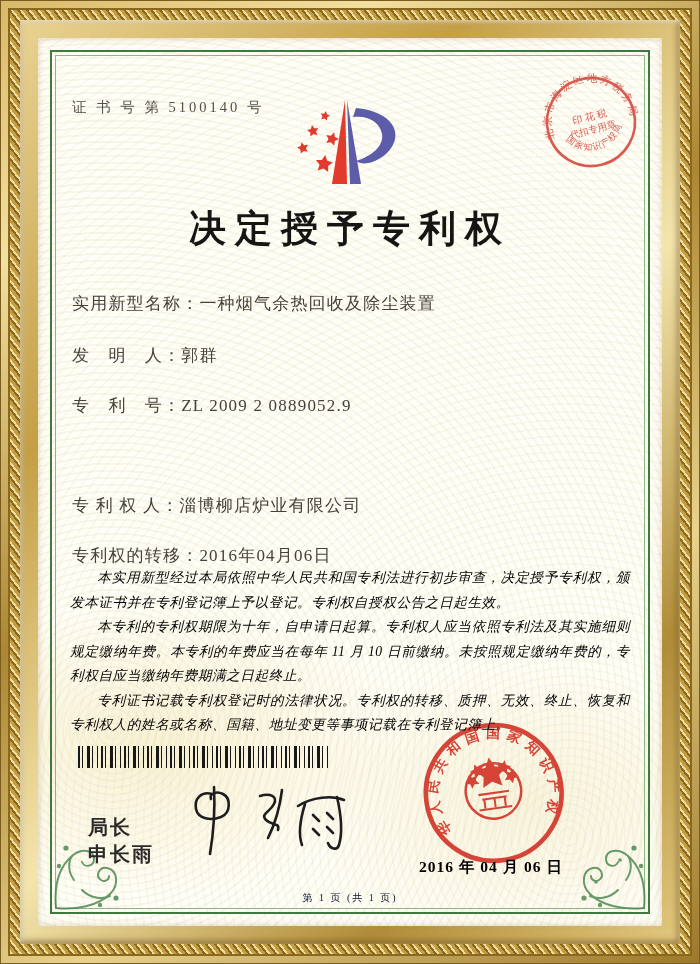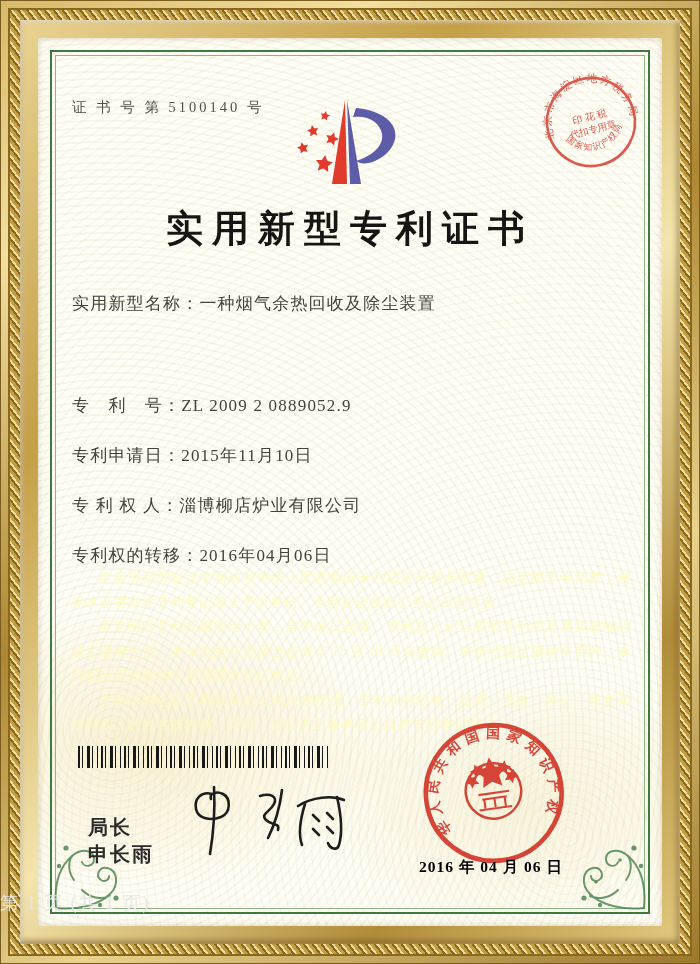--- a/index.html
+++ b/index.html
@@ -31,34 +31,34 @@
   
   .content{position:absolute;inset:0;z-index:10;color:#3d3a34;}
   .cert-number{position:absolute;left:72px;top:98px;font-size:14.5px;letter-spacing:3px;color:#55504a;}
   .logo{position:absolute;left:280px;top:94px;width:138px;height:94px;}
   .tax-seal{position:absolute;left:543px;top:74px;width:96px;height:96px;
     transform:rotate(-15deg);opacity:.82;mix-blend-mode:multiply;}
   .title{position:absolute;left:0;right:0;top:204px;text-align:center;
     font-size:37px;font-weight:bold;letter-spacing:9px;color:#171513;}
   .field-row{position:absolute;left:72px;font-size:17px;letter-spacing:1.2px;color:#46423a;white-space:nowrap;}
   .paragraphs{position:absolute;left:70px;top:566px;width:560px;
-    font-size:13.6px;line-height:24.5px;color:#fef9c3;font-style:italic;letter-spacing:.6px;text-align:justify;}
+    font-size:13.6px;line-height:24.5px;color:#000000;font-style:italic;letter-spacing:.6px;text-align:justify;}
   .paragraphs p{margin:0;text-indent:2em;}
   .barcode{position:absolute;left:78px;top:746px;width:253px;height:22px;
     background-image:
       repeating-linear-gradient(90deg,#181818 0 2px,transparent 2px 4px,#181818 4px 5px,transparent 5px 9px,#181818 9px 12px,transparent 12px 14px,#181818 14px 15px,transparent 15px 19px,#181818 19px 20px,transparent 20px 23px);}
   .director{position:absolute;left:88px;top:814px;font-family:"Liberation Sans",sans-serif;
     font-size:20px;font-weight:600;color:#2b2a28;line-height:27px;letter-spacing:2px;}
   .signature{position:absolute;left:180px;top:784px;width:190px;height:82px;}
   .issue-seal{position:absolute;left:420px;top:721px;width:148px;height:148px;
     transform:rotate(-8deg);opacity:.93;mix-blend-mode:multiply;z-index:6;}
   .seal-date{position:absolute;left:419px;top:857px;font-size:15.5px;font-weight:bold;
     letter-spacing:1px;color:#000000;z-index:4;}
-  .footer{position:absolute;left:0;right:0;top:891px;
-    font-size:18px;letter-spacing:2px;color:#e5e5e5;}
+  .footer{position:absolute;left:0;right:0;top:891px;text-align:center;
+    font-size:10px;letter-spacing:2px;color:#0f172a;}
   svg text{font-family:"Liberation Serif",serif;}
 </style>
 </head>
 <body>
 
 <div class="page">
 
   <div class="frame-outer"></div>
   <div class="frame-rope"></div>
   <div class="frame-bevel"></div>
@@ -126,25 +126,25 @@
       <text font-size="10.5" fill="#d2372a" letter-spacing="2.2">
         <textPath href="#taxTop" startOffset="50%" text-anchor="middle">北京市海淀区地方税务局</textPath>
       </text>
       <text font-size="9" fill="#d2372a" letter-spacing="1">
         <textPath href="#taxBottom" startOffset="50%" text-anchor="middle">国家知识产权局</textPath>
       </text>
       <text x="48" y="46" font-size="10" fill="#d2372a" text-anchor="middle">印 花 税</text>
       <text x="48" y="59" font-size="9.5" fill="#d2372a" text-anchor="middle">代扣专用章</text>
     </svg>
 
-    <div class="title">实用新型专利证书</div>
+    <div class="title">决定授予专利权</div>
 
     <div class="field-row" style="top:292px"><span>实用新型名称：</span><span>一种烟气余热回收及除尘装置</span></div>
+    <div class="field-row" style="top:344px"><span>发　明　人：</span><span>郭群</span></div>
     <div class="field-row" style="top:394px"><span>专　利　号：</span><span>ZL 2009 2 0889052.9</span></div>
-    <div class="field-row" style="top:444px"><span>专利申请日：</span><span>2015年11月10日</span></div>
     <div class="field-row" style="top:494px"><span>专 利 权 人：</span><span>淄博柳店炉业有限公司</span></div>
     <div class="field-row" style="top:544px"><span>专利权的转移：</span><span>2016年04月06日</span></div>
 
     <div class="paragraphs">
       <p>本实用新型经过本局依照中华人民共和国专利法进行初步审查，决定授予专利权，颁发本证书并在专利登记簿上予以登记。专利权自授权公告之日起生效。</p>
       <p>本专利的专利权期限为十年，自申请日起算。专利权人应当依照专利法及其实施细则规定缴纳年费。本专利的年费应当在每年 11 月 10 日前缴纳。未按照规定缴纳年费的，专利权自应当缴纳年费期满之日起终止。</p>
       <p>专利证书记载专利权登记时的法律状况。专利权的转移、质押、无效、终止、恢复和专利权人的姓名或名称、国籍、地址变更等事项记载在专利登记簿上。</p>
     </div>
 
     <div class="barcode"></div>

